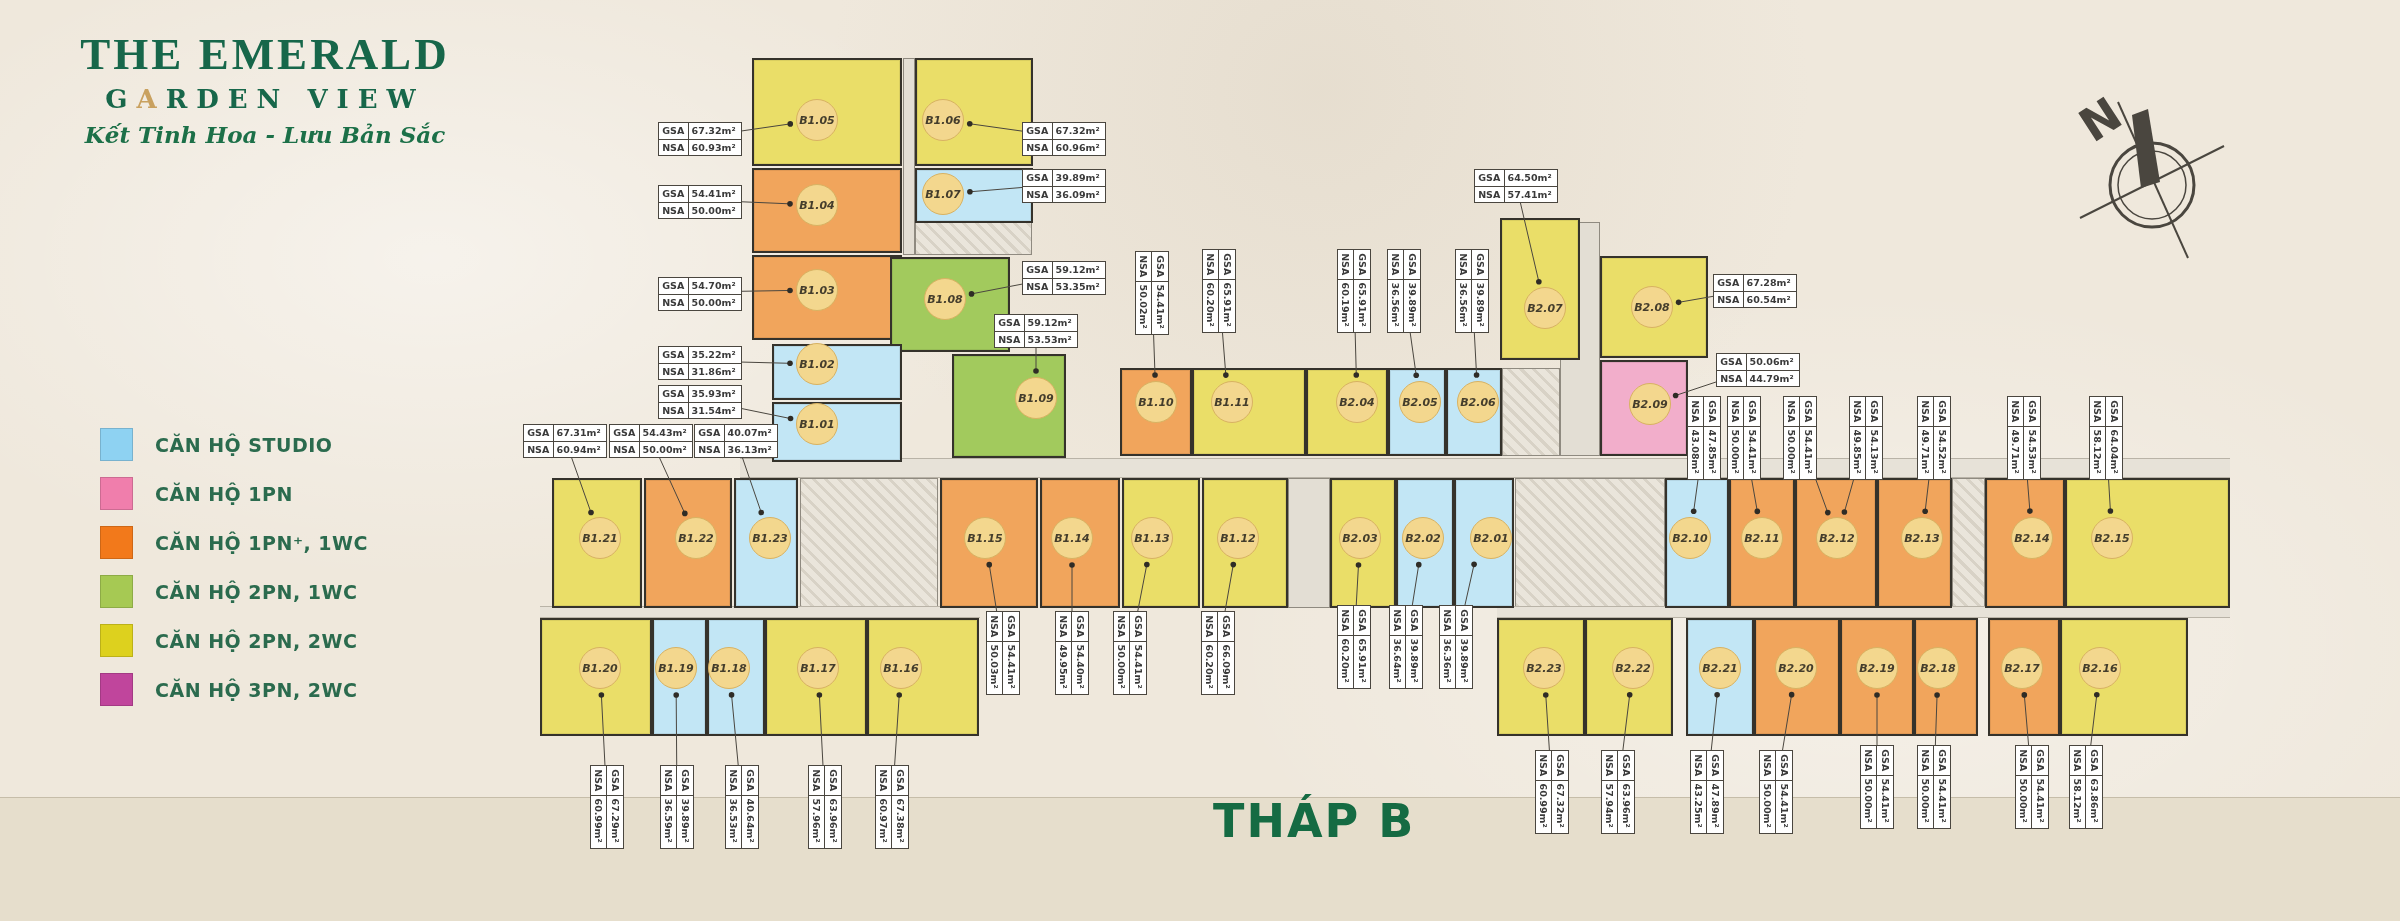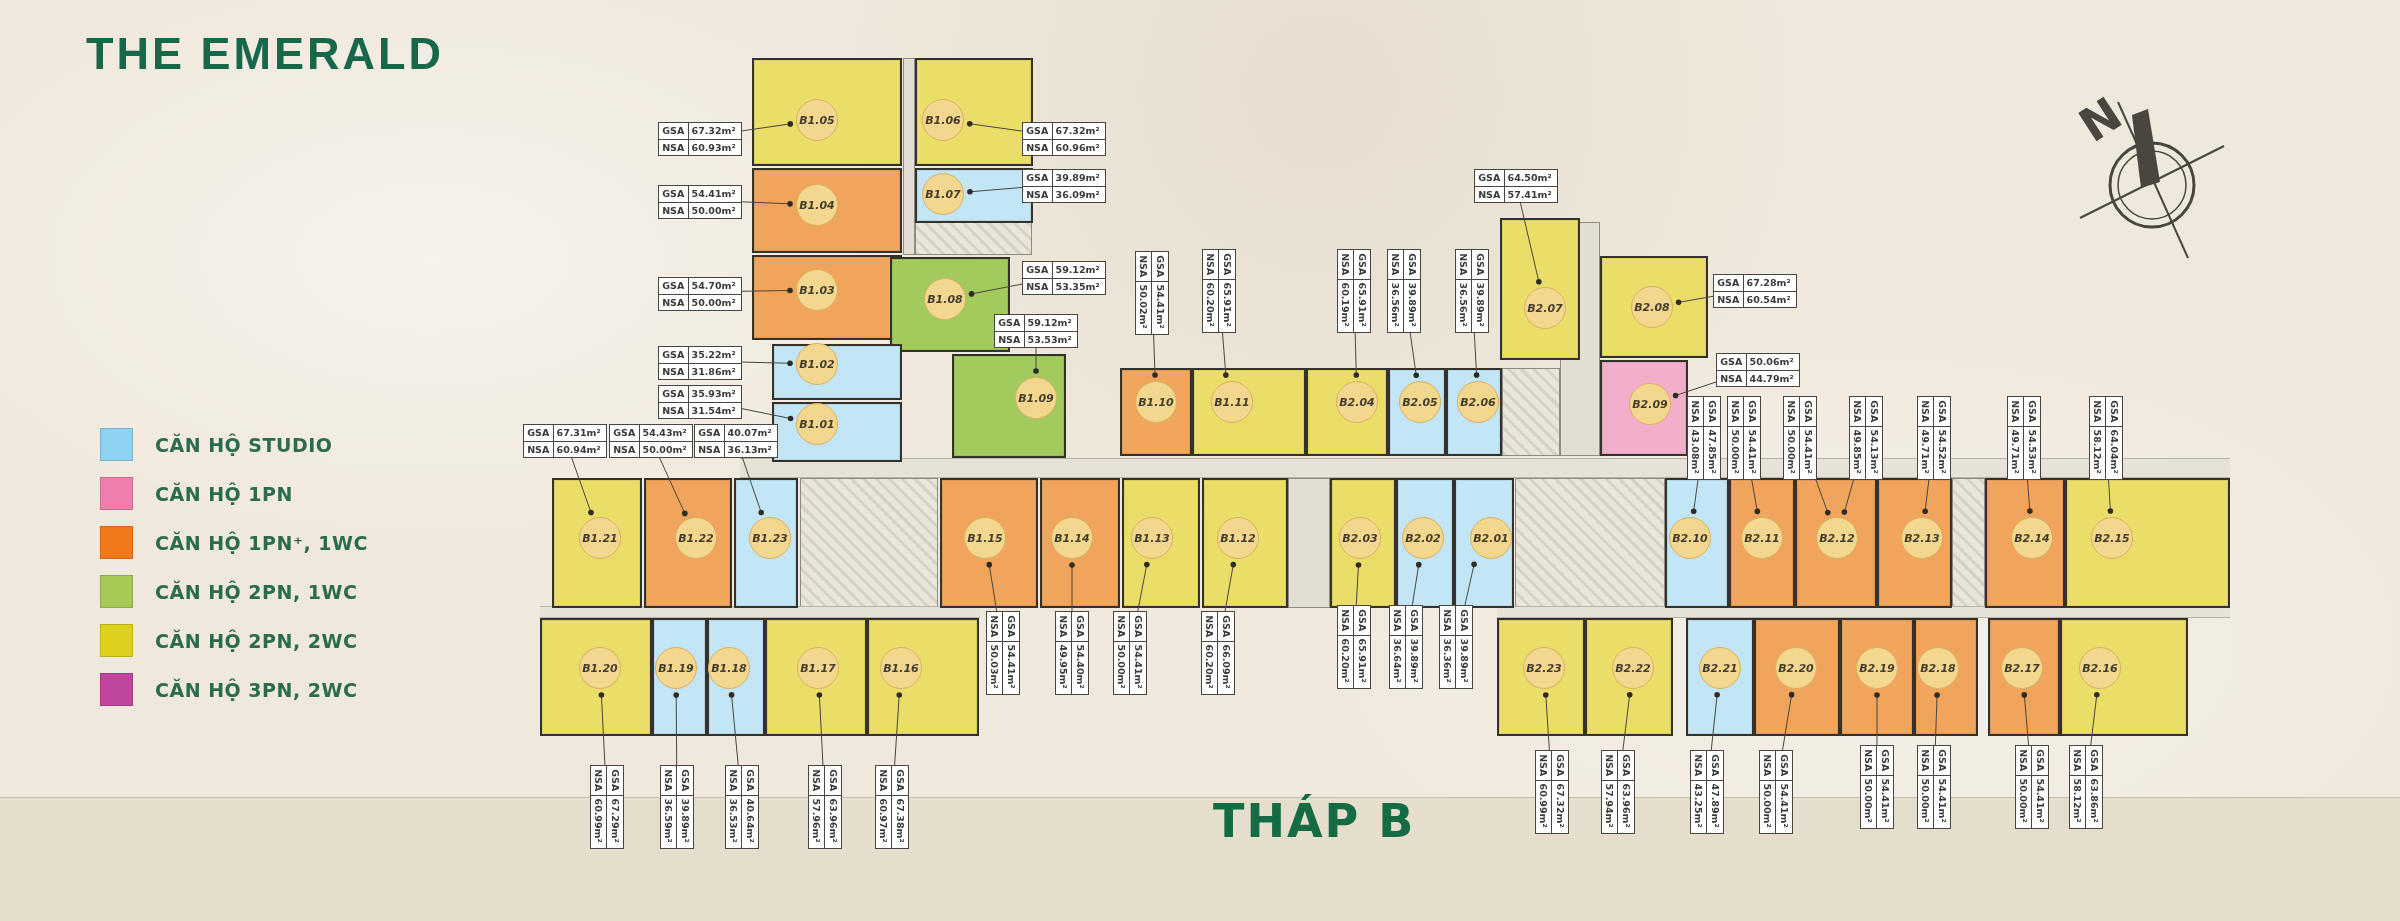--- a/index.html
+++ b/index.html
@@ -11,21 +11,21 @@
   .bg-marble{position:absolute;inset:0;
     background:
       radial-gradient(ellipse 900px 500px at 18% 28%, rgba(255,255,255,.45), transparent 65%),
       radial-gradient(ellipse 1100px 600px at 78% 70%, rgba(255,255,255,.35), transparent 60%),
       radial-gradient(ellipse 700px 700px at 55% 10%, rgba(214,203,184,.35), transparent 70%);
   }
   .bottom-strip{position:absolute;left:0;top:797px;width:2400px;height:124px;
     background:#E6DECC;border-top:1px solid rgba(160,148,126,.45);}
   
   .logo{position:absolute;left:50px;top:28px;width:430px;text-align:center;}
-  .logo-title{font-family:Liberation Sans, sans-serif;font-weight:700;
+  .logo-title{font-family:Liberation Serif, serif;font-weight:700;
     font-size:45px;letter-spacing:3px;color:#17674A;}
   .logo-sub{margin-top:4px;font-family:"DejaVu Serif","Liberation Serif",serif;font-weight:700;
     font-size:26px;letter-spacing:9px;color:#17674A;}
   .logo-sub .gold{color:#C9A15F;}
   .logo-tagline{margin-top:7px;font-family:"DejaVu Serif","Liberation Serif",serif;
     font-style:italic;font-weight:700;font-size:23px;color:#1C7048;}
   
   .plan-head{position:absolute;left:92px;top:286px;color:#1E7A4F;}
   .plan-head .l1{font-size:31px;font-weight:700;letter-spacing:1px;}
   .plan-head .l2{font-size:48px;font-weight:800;letter-spacing:1px;margin-top:4px;}
@@ -61,20 +61,22 @@
   .compass{position:absolute;left:2072px;top:88px;}
 </style>
 </head>
 <body>
 
 <div class="bg-marble"></div>
 <div class="bottom-strip"></div>
 
 <div class="logo">
   <div class="logo-title">THE EMERALD</div>
+  <div class="logo-sub"><span>G</span><span class="gold">A</span><span>RDEN VIEW</span></div>
+  <div class="logo-tagline">Kết Tinh Hoa - Lưu Bản Sắc</div>
 </div>
 
 <div class="plan-head">
 </div>
 
 <div class="legend">
     <div class="lg-row">
       <div class="sw" style="background: rgb(142, 210, 242);"></div>
       <div class="lg-lbl">CĂN HỘ STUDIO</div>
     </div>

